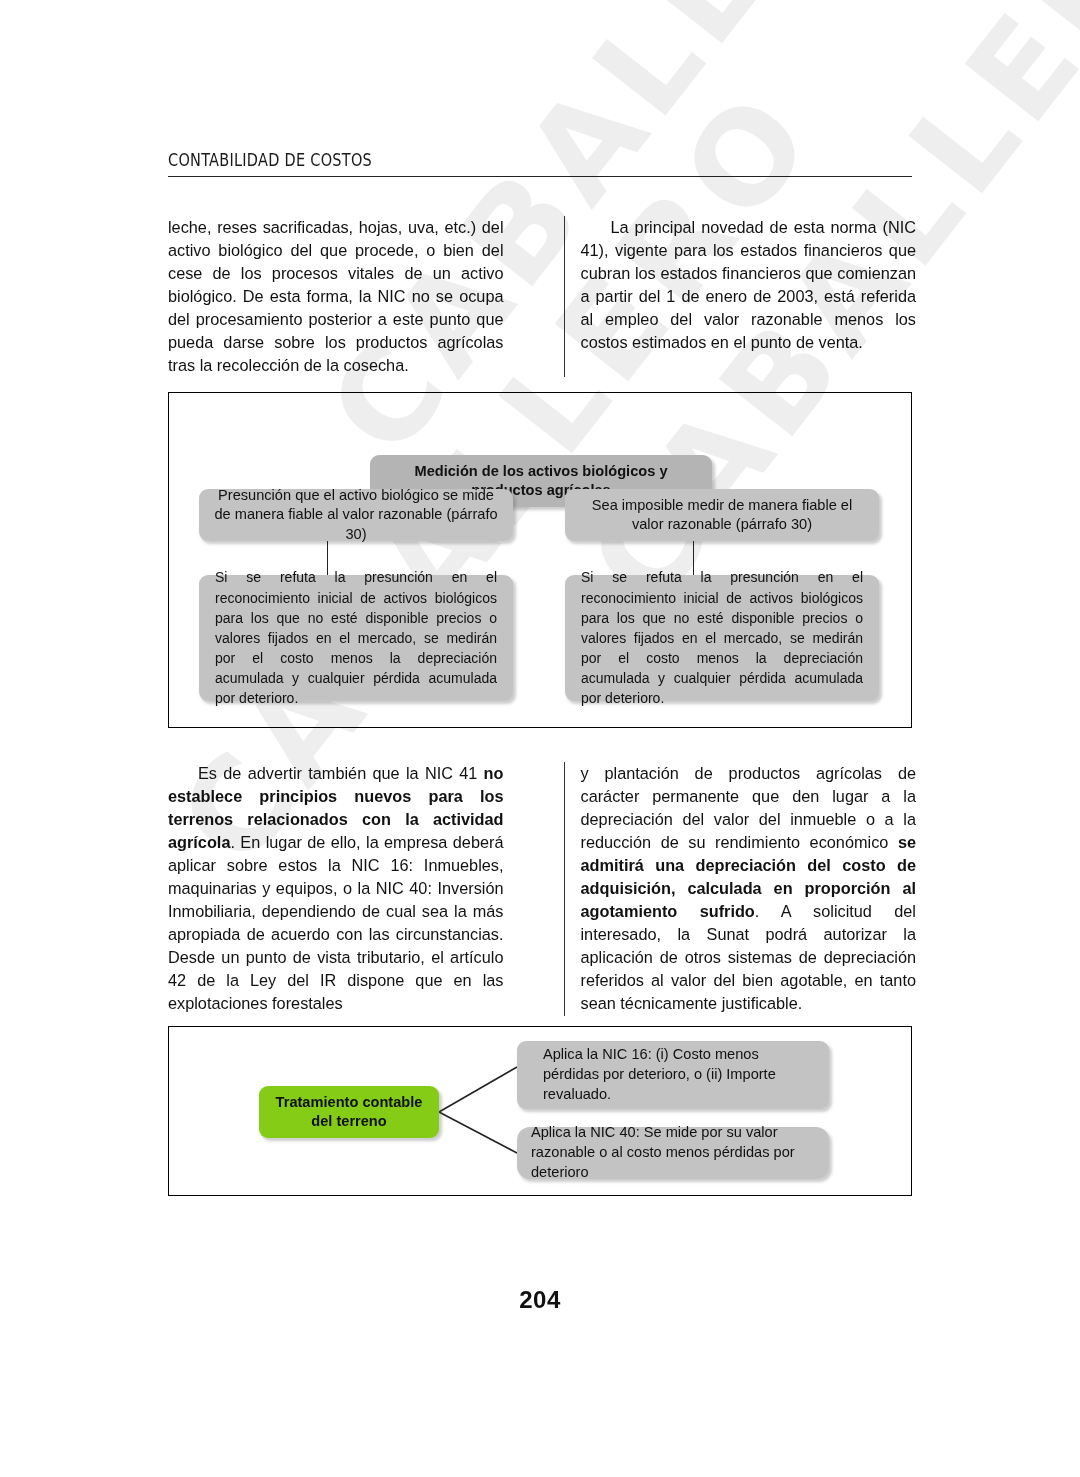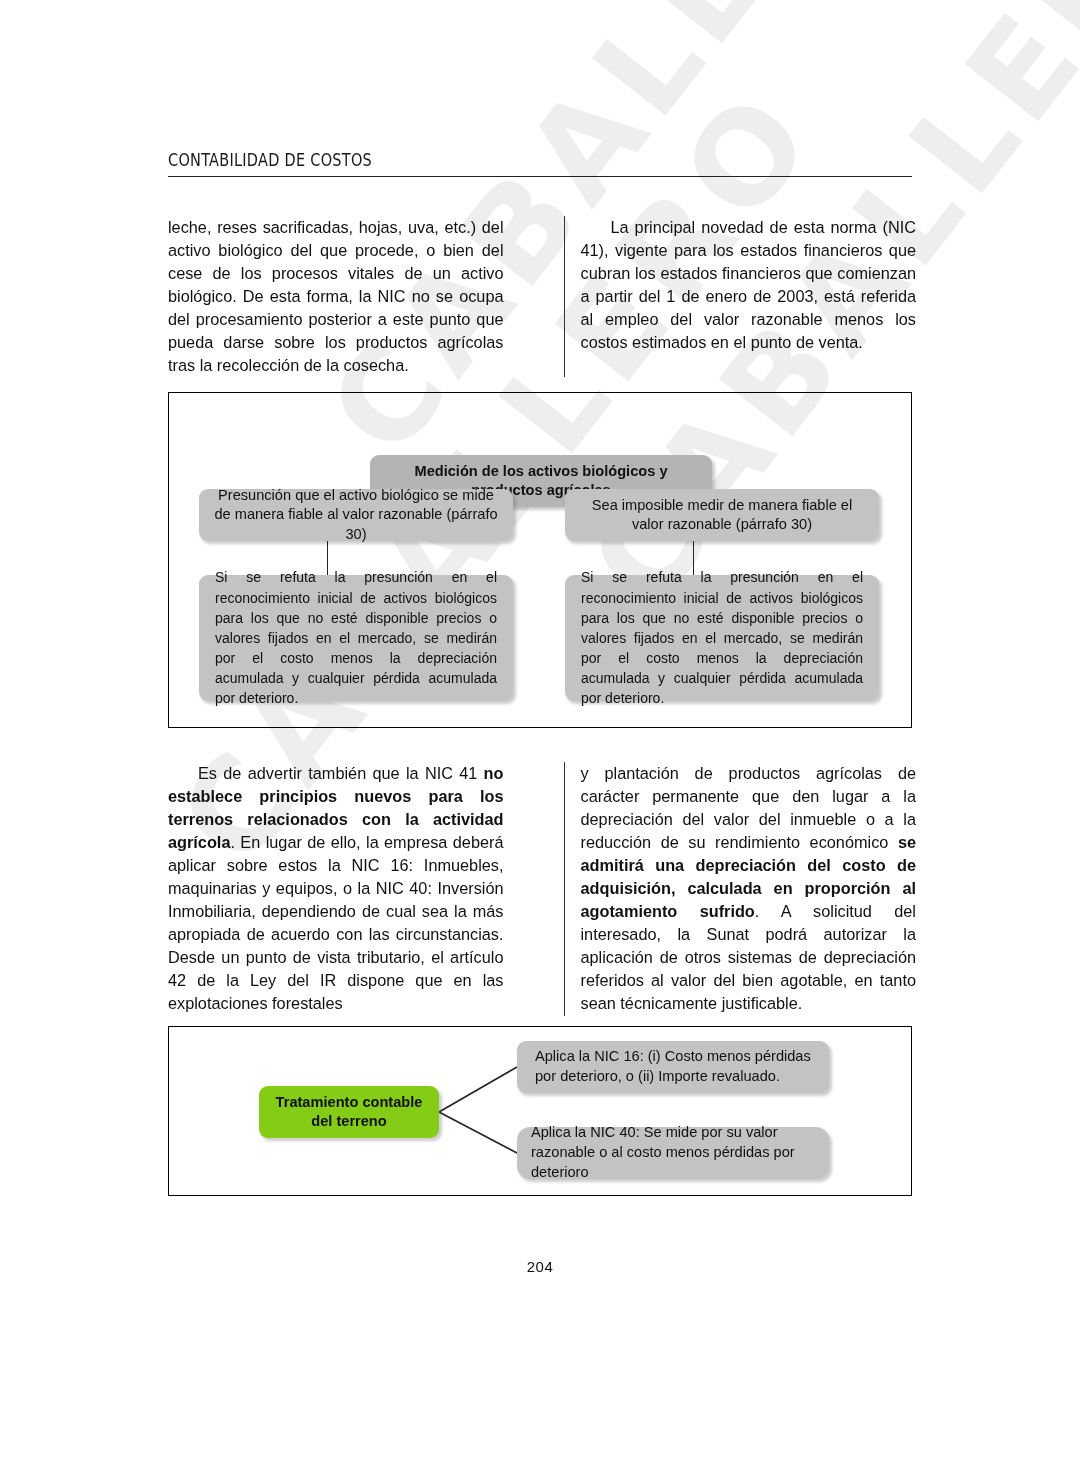--- a/index.html
+++ b/index.html
@@ -155,32 +155,32 @@
   .connector {
     position:absolute;
     width:1.4px;
     background:#222;
   }
   .conn-L { left:158px; top:148px; height:34px; }
   .conn-R { left:524px; top:148px; height:34px; }
 
   
   .f2-title  { left:90px;  top:59px;  width:180px; height:52px; padding:8px 10px; }
-  .f2-br1    { left:348px; top:14px;  width:312px; height:52px; padding:8px 18px; }
+  .f2-br1    { left:348px; top:14px;  width:312px; height:68px; padding:8px 26px; }
   .f2-br2    { left:348px; top:100px; width:312px; height:52px; padding:8px 14px;border-radius:13px; }
 
   .f2-lines { position:absolute; left:0; top:0; width:744px; height:170px; overflow:visible; }
 
   
   .page-number {
     position:absolute;
-    left:0; top:1258px; width:1080px;
-    text-align:center;
-    font-size:15px;
-    font-weight:normal;
+    left:0; top:1286px; width:1080px;
+    text-align:center;
+    font-size:24px;
+    font-weight:bold;
     letter-spacing:0.5px;
     color:#111;
     z-index:2;
   }
 </style>
 </head>
 <body>
 
 <div class="page">
 

